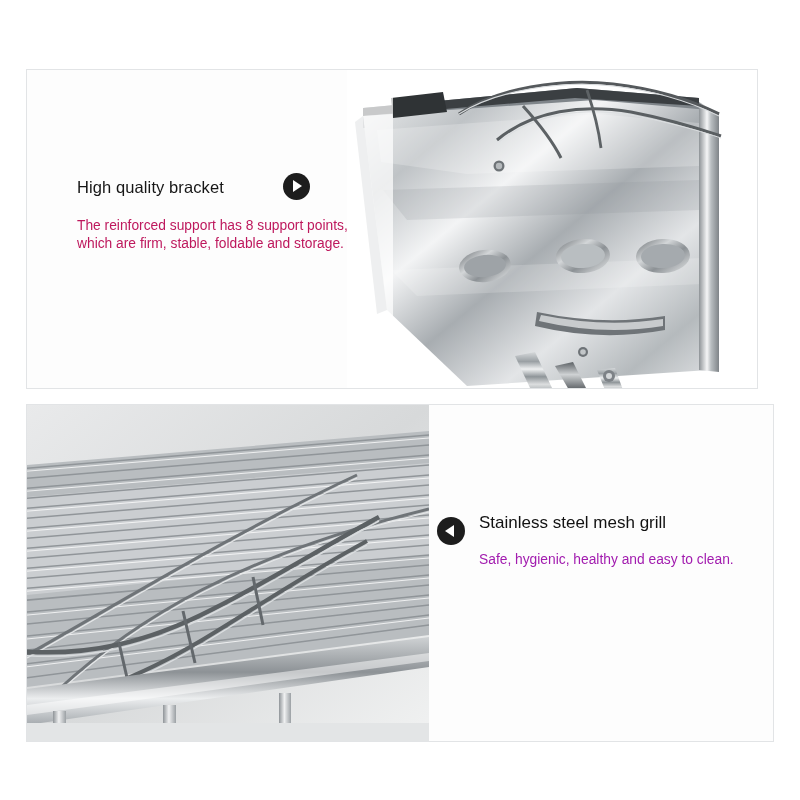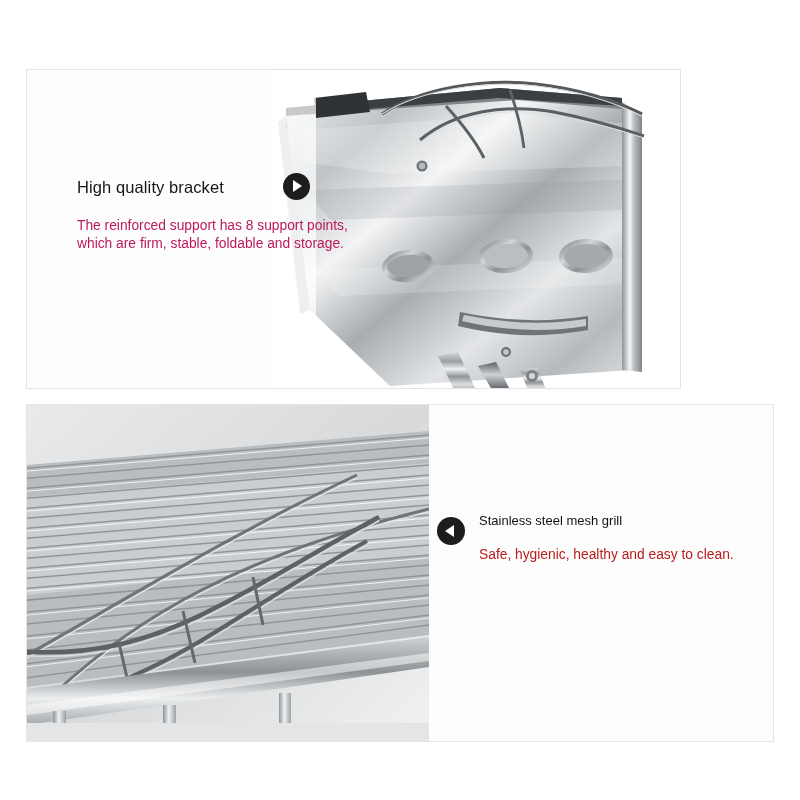--- a/index.html
+++ b/index.html
@@ -20,21 +20,21 @@
     width: 800px;
     height: 800px;
     background: #ffffff;
   }
 
   
   .panel1 {
     position: absolute;
     left: 26px;
     top: 69px;
-    width: 655px;
+    width: 732px;
     height: 320px;
     background: #fdfdfd;
     border: 1px solid #e2e4e6;
     box-sizing: border-box;
     overflow: hidden;
   }
 
   .p1-text {
     position: absolute;
     left: 50px;
@@ -109,29 +109,29 @@
     overflow: hidden;
     background: #f2f3f4;
   }
   .p2-text {
     position: absolute;
     left: 452px;
     top: 112px;
     width: 280px;
   }
   .p2-title {
-    font-size: 13px;
+    font-size: 17px;
     color: #121212;
     white-space: nowrap;
   }
   .p2-body {
     margin-top: 18px;
     font-size: 13.8px;
     line-height: 1.35;
-    color: #b91c1c;
+    color: #a21caf;
     width: 268px;
   }
   .arrow-left {
     position: absolute;
     left: 436px;
     top: 516px;
     width: 28px;
     height: 28px;
     border-radius: 50%;
     background: #1d1d1d;

